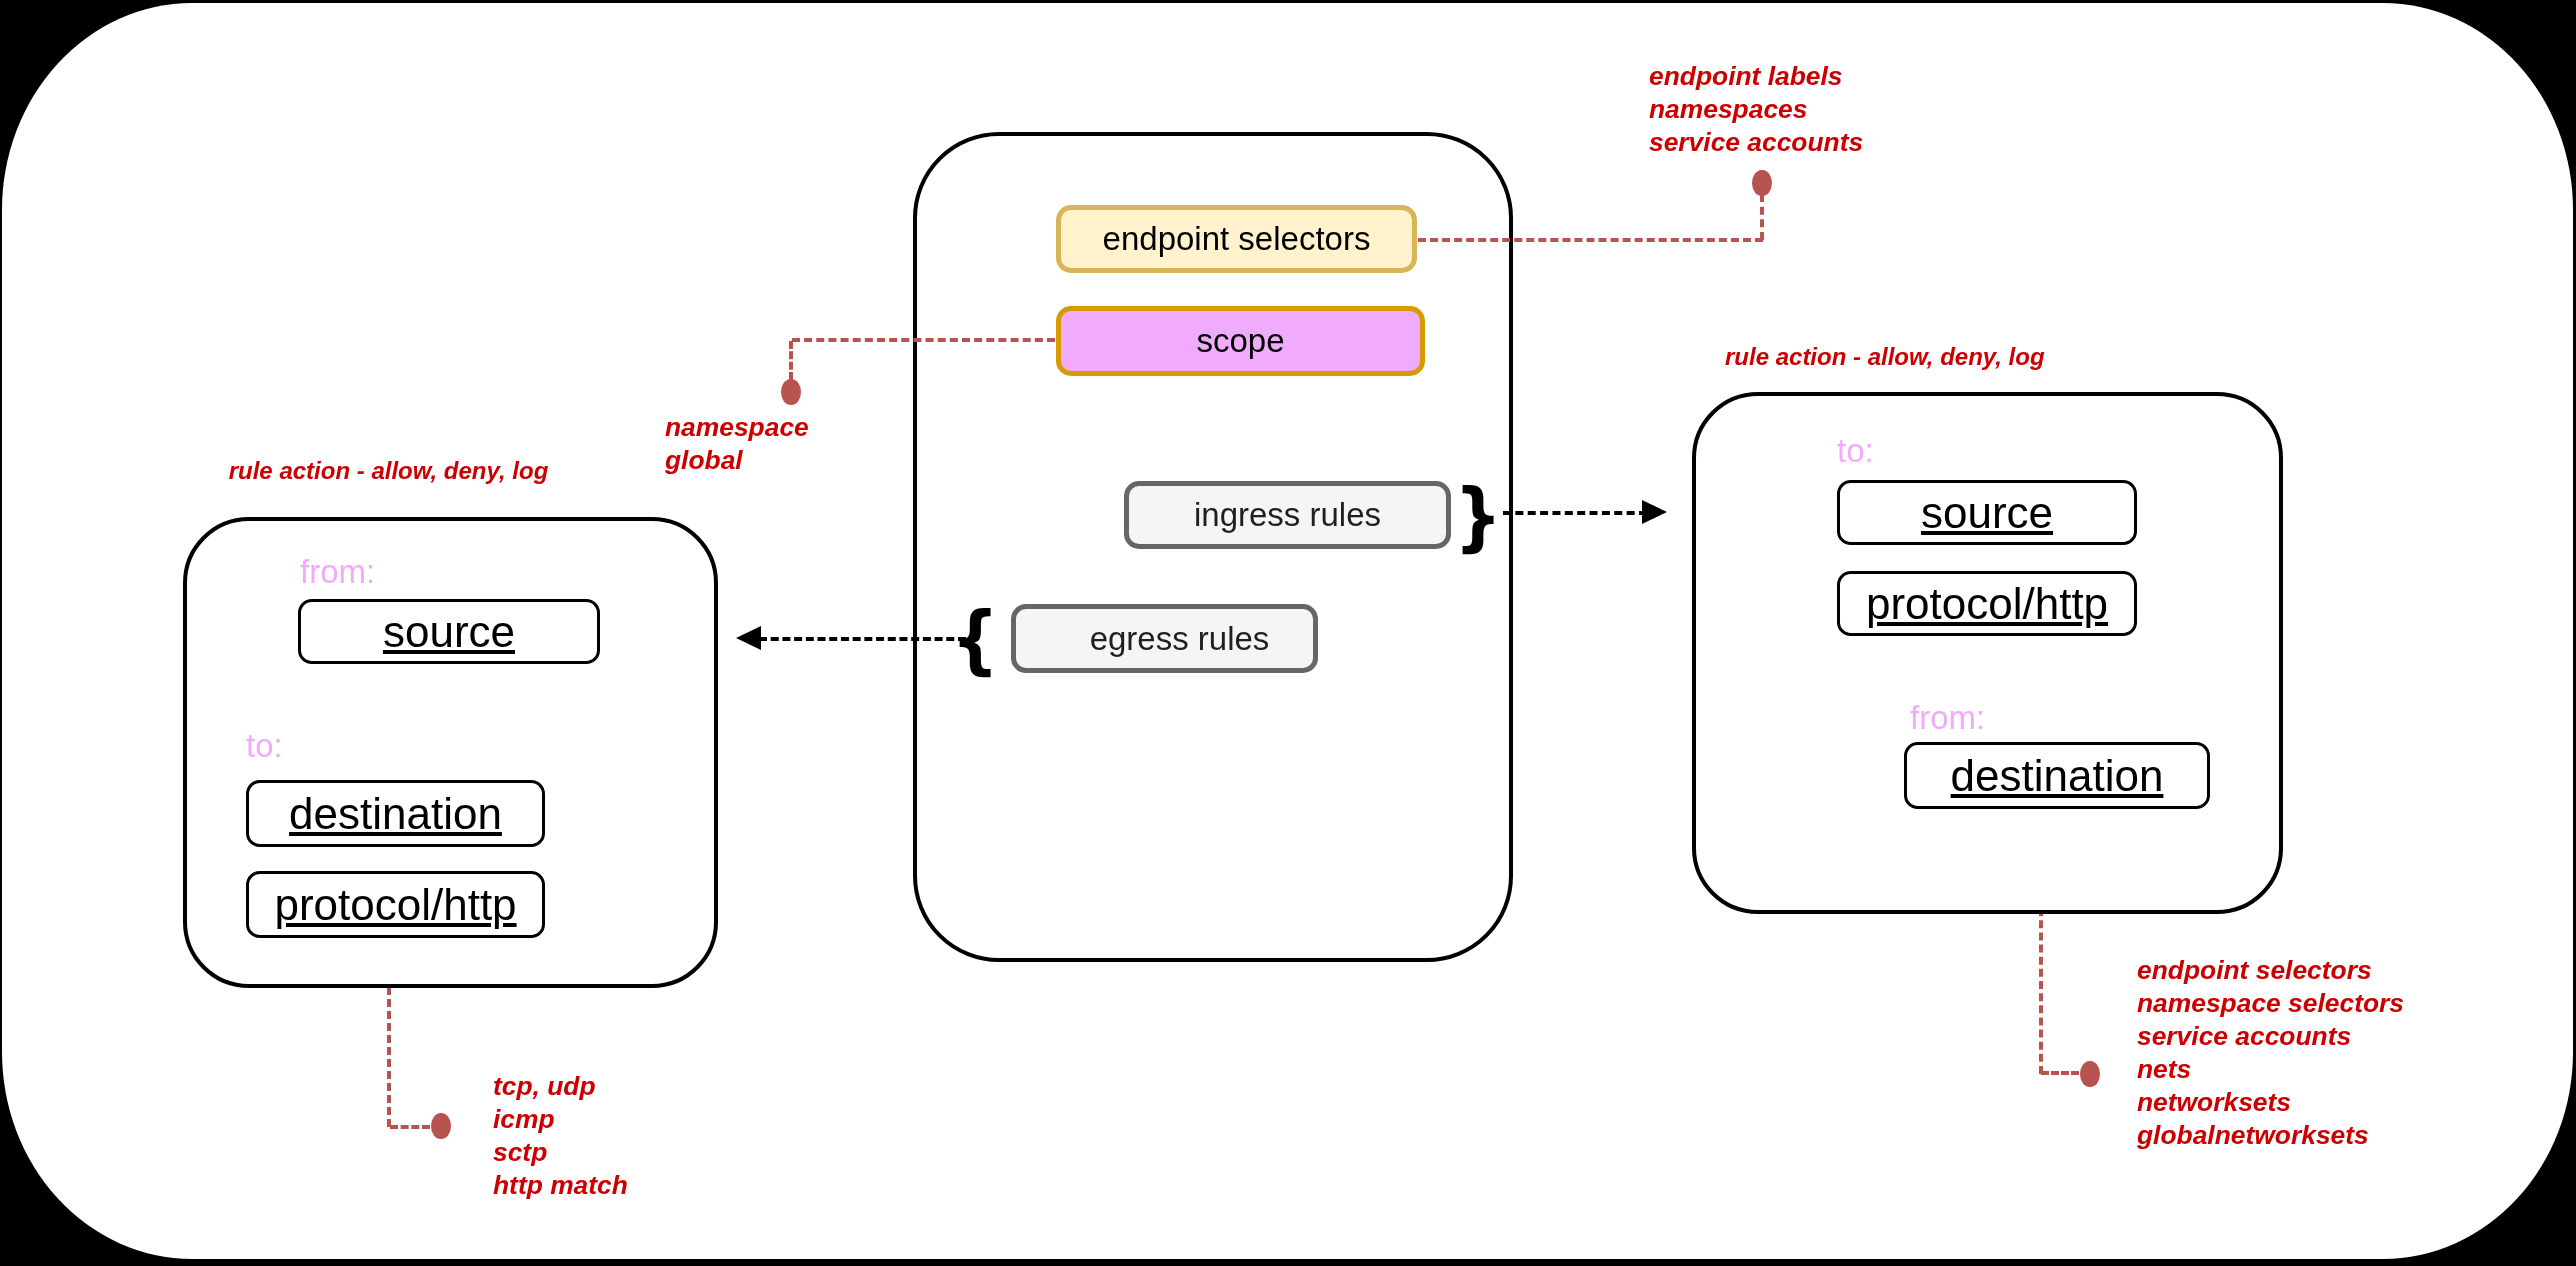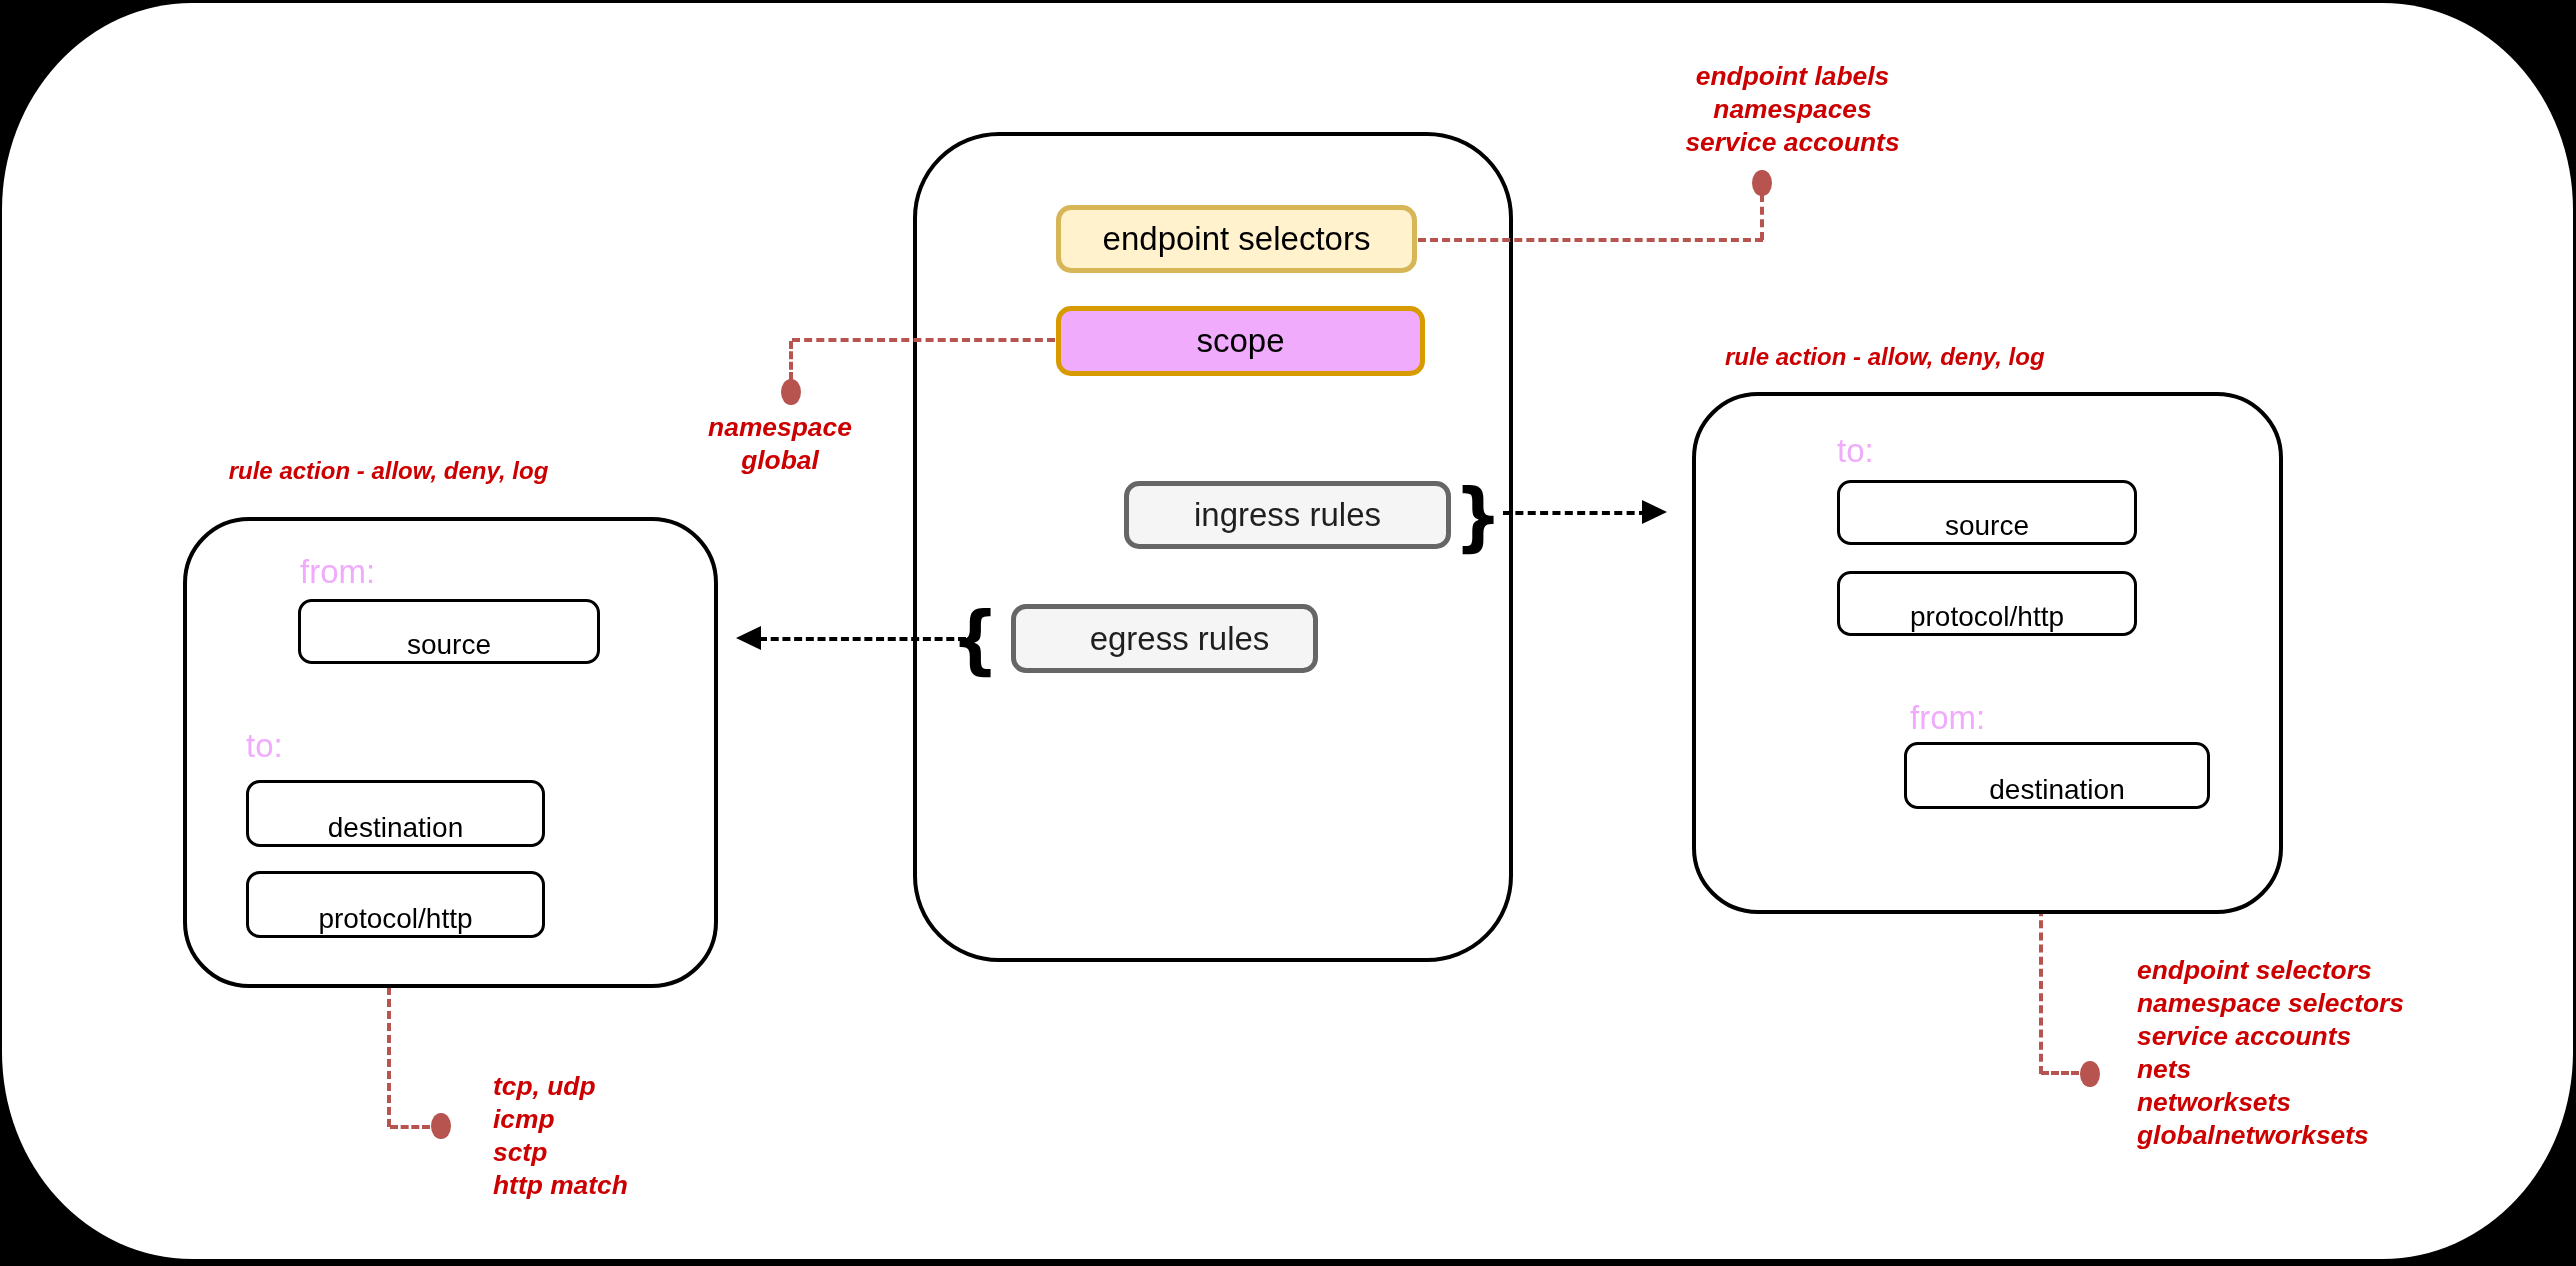--- a/index.html
+++ b/index.html
@@ -6,36 +6,36 @@
   #canvas{position:relative;width:2576px;height:1266px;background:#000;overflow:hidden;
           font-family:"Liberation Sans", sans-serif;}
   .panel{position:absolute;left:2.3px;top:2.9px;width:2571px;height:1256px;background:#fff;
          border-radius:190px/207px;}
   .container{position:absolute;background:#fff;border:4.6px solid #000;border-radius:86px;box-sizing:border-box;}
   .rbox{position:absolute;box-sizing:border-box;display:flex;align-items:center;justify-content:center;
         font-size:33px;color:#000;border-radius:15px;}
   .yellow{background:#fff2cc;border:5.2px solid #d6b656;}
   .orange{background:#f0abfc;border:5.2px solid #d79b00;}
   .gray{background:#f5f5f5;border:5.7px solid #666666;color:#1f1f1f;}
-  .white-box{position:absolute;box-sizing:border-box;display:flex;align-items:flex-end;justify-content:center;
-        font-size:28px;color:#000;background:#fff;border:3.4px solid #000;border-radius:13.8px;}
+  .white-box{position:absolute;box-sizing:border-box;display:flex;align-items:center;justify-content:center;
+        font-size:44px;color:#000;background:#fff;border:3.4px solid #000;border-radius:13.8px;text-decoration:underline;}
   .inner-label{position:absolute;font-size:33px;color:#f0abfc;}
   .brace{position:absolute;font-size:67px;font-weight:600;color:#000;display:flex;align-items:center;justify-content:center;
          font-family:"DejaVu Sans", sans-serif;transform:scaleY(1.12);}
   .dash-h-black{position:absolute;border-top:4.6px dashed #000;}
   .dash-h-red{position:absolute;border-top:4px dashed #b85450;}
   .dash-v-red{position:absolute;border-left:4px dashed #b85450;}
   .arrow-right{position:absolute;width:0;height:0;border-top:12.6px solid transparent;
                border-bottom:12.6px solid transparent;border-left:25px solid #000;}
   .arrow-left{position:absolute;width:0;height:0;border-top:12.6px solid transparent;
               border-bottom:12.6px solid transparent;border-right:25px solid #000;}
   .dot{position:absolute;width:19.5px;height:26.4px;background:#b85450;border-radius:50%;}
   .red-note{position:absolute;color:#cc0000;font-weight:bold;font-style:italic;
             font-size:26.4px;line-height:33px;}
-  .red-note.center{text-align:center;}
+  .red-note.center{text-align:left;}
   .red-title{position:absolute;color:#cc0000;font-weight:bold;font-style:italic;font-size:24px;line-height:32px;}
 </style>
 </head>
 <body>
 
 <div id="canvas">
   <div class="panel"></div>
 
   <div class="container" style="left:913px;top:132px;width:600px;height:830px;"></div>
 

